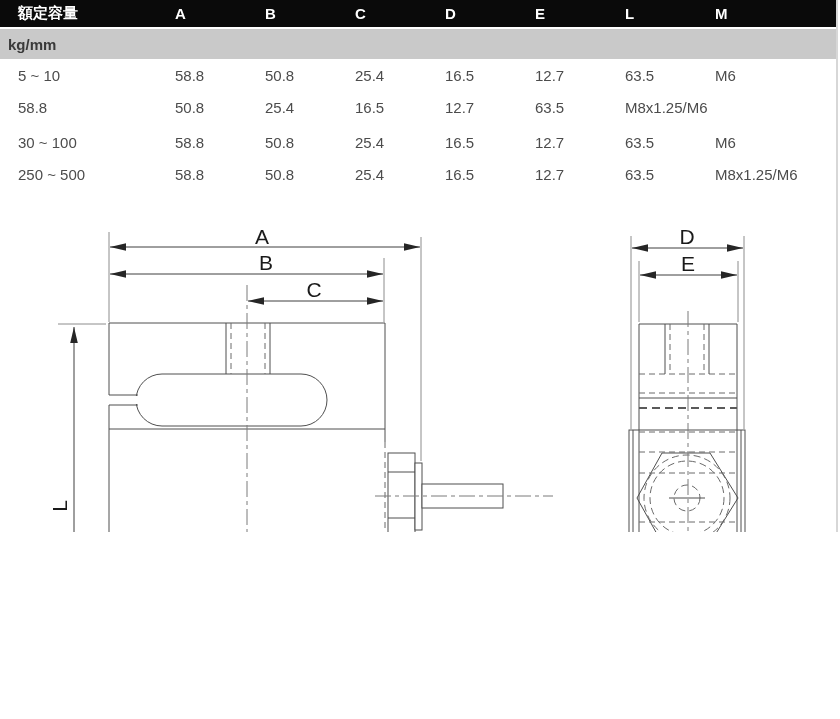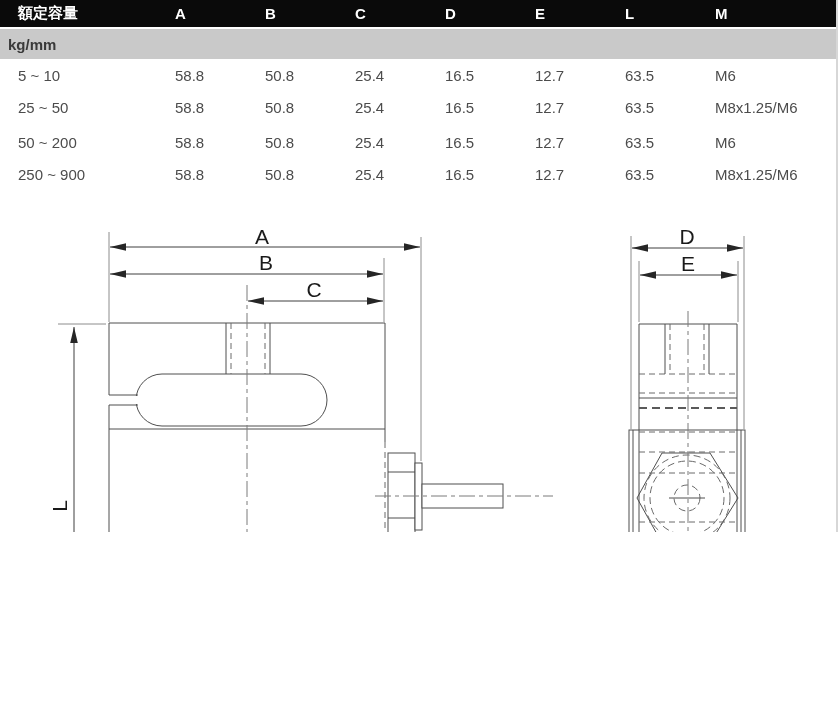--- a/index.html
+++ b/index.html
@@ -50,42 +50,41 @@
         <div>5 ~ 10</div>
         <div>58.8</div>
         <div>50.8</div>
         <div>25.4</div>
         <div>16.5</div>
         <div>12.7</div>
         <div>63.5</div>
         <div>M6</div>
       </div>
       <div class="trow tdata">
-        <div>25 ~ 50</div>
         <div>58.8</div>
         <div>50.8</div>
         <div>25.4</div>
         <div>16.5</div>
         <div>12.7</div>
         <div>63.5</div>
         <div>M8x1.25/M6</div>
       </div>
       <div class="gap3"></div>
       <div class="trow tdata">
-        <div>50 ~ 200</div>
+        <div>30 ~ 100</div>
         <div>58.8</div>
         <div>50.8</div>
         <div>25.4</div>
         <div>16.5</div>
         <div>12.7</div>
         <div>63.5</div>
         <div>M6</div>
       </div>
       <div class="trow tdata">
-        <div>250 ~ 900</div>
+        <div>250 ~ 500</div>
         <div>58.8</div>
         <div>50.8</div>
         <div>25.4</div>
         <div>16.5</div>
         <div>12.7</div>
         <div>63.5</div>
         <div>M8x1.25/M6</div>
       </div>
     </div>
 

